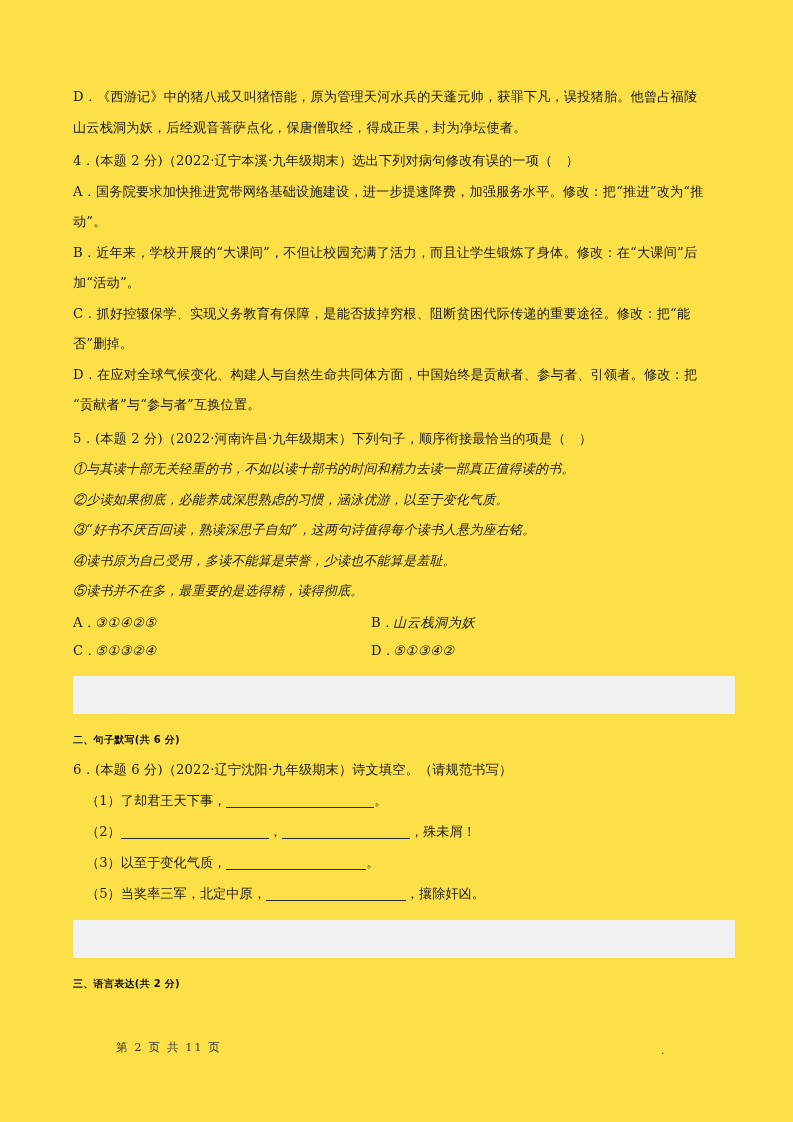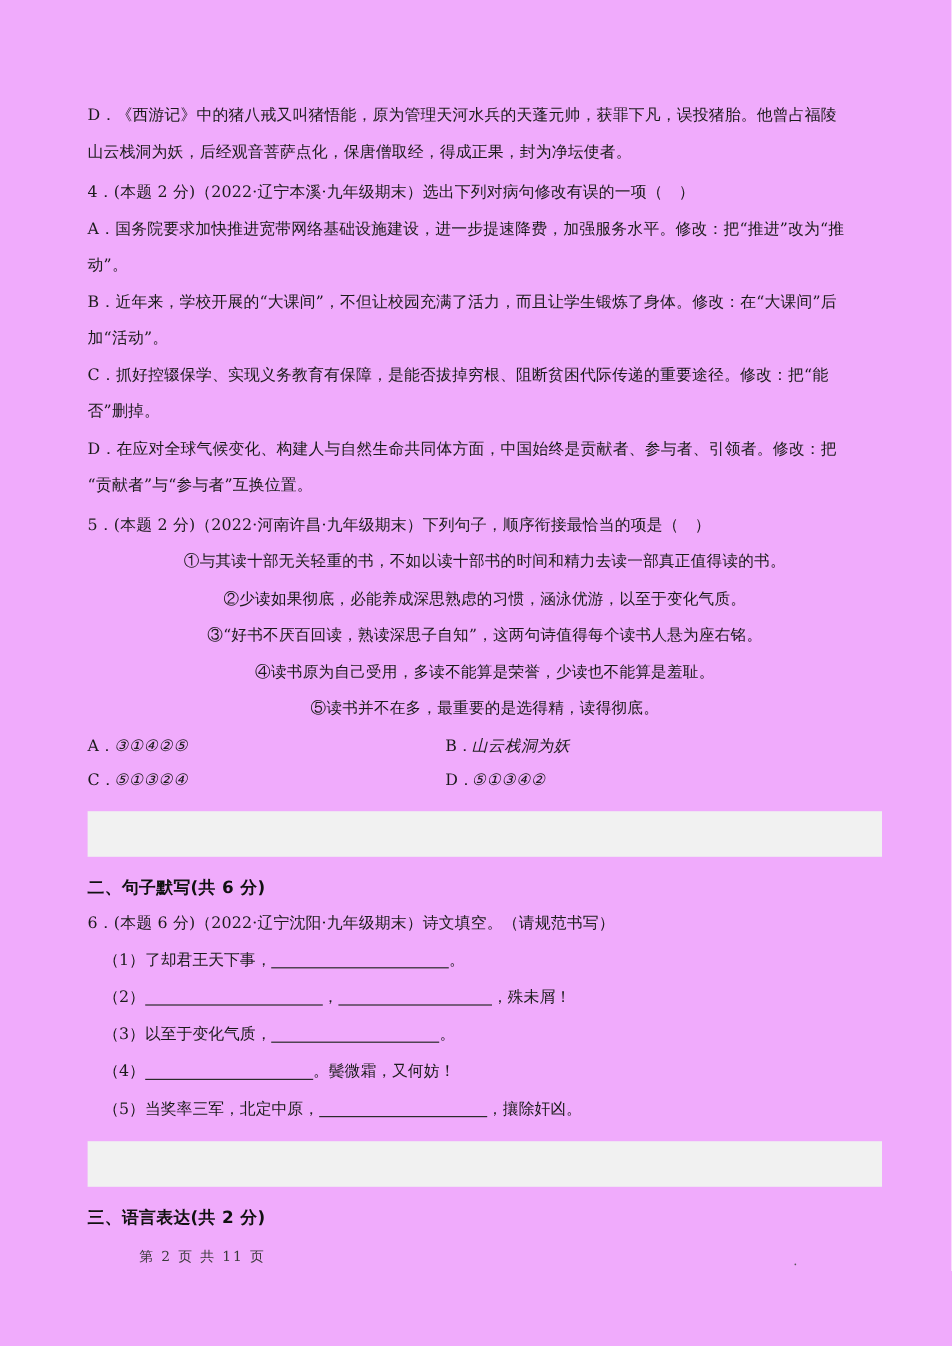--- a/index.html
+++ b/index.html
@@ -13,21 +13,21 @@
     position: relative;
     font-family: "DejaVu Serif", "Liberation Serif", serif;
     color: #1a1a1a;
     overflow: hidden;
   }
   .page {
     position: absolute;
     left: 0; top: 0;
     width: 793px;
     height: 1122px;
-    background: #f0abfc;
+    background: #fde047;
   }
   .content {
     position: absolute;
     left: 73px;
     top: 82px;
     width: 662px;
   }
   
   .para {
     font-size: 13.2px;
@@ -40,24 +40,24 @@
     font-family: "DejaVu Serif", "Liberation Serif", serif;
   }
   .para.q-stem {
     margin-top: 3px;
   }
   
   .kai {
     font-size: 13px;
     line-height: 30.5px;
     font-family: "DejaVu Serif", "Liberation Serif", serif;
+    font-style: italic;
     color: #1b1b1b;
     margin: 0;
     letter-spacing: 0.2px;
-    text-align: center;
   }
   
   .choices {
     margin-top: 2px;
   }
   .choice-row {
     display: flex;
     line-height: 28px;
     font-size: 13.2px;
   }
@@ -76,21 +76,21 @@
   }
   
   .answer-box {
     background: #f1f1f1;
     height: 38px;
     width: 662px;
     margin-top: 11px;
   }
   
   .section-head {
-    font-size: 14px;
+    font-size: 10px;
     font-weight: bold;
     line-height: 30px;
     margin-top: 11px;
     letter-spacing: 0.3px;
     font-family: "DejaVu Sans", "Liberation Sans", sans-serif;
     color: #111;
   }
   
   .blank-row {
     font-size: 13.2px;
@@ -189,23 +189,20 @@
     </div>
 
     <div class="blank-row">
       <span>（2）</span><span class="blank bl-long"></span><span>，</span><span class="blank bl-med"></span><span>，殊未屑！</span>
     </div>
 
     <div class="blank-row">
       <span>（3）</span><span>以至于变化气质，</span><span class="blank bl-mid"></span><span>。</span>
     </div>
 
-    <div class="blank-row">
-      <span>（4）</span><span class="blank bl-mid"></span><span>。鬓微霜，又何妨！</span>
-    </div>
 
     <div class="blank-row">
       <span>（5）</span><span>当奖率三军，北定中原，</span><span class="blank bl-mid"></span><span>，攘除奸凶。</span>
     </div>
 
     <div class="answer-box"></div>
 
     <div class="section-head">三、语言表达(共 2 分)</div>
 
   </div>

